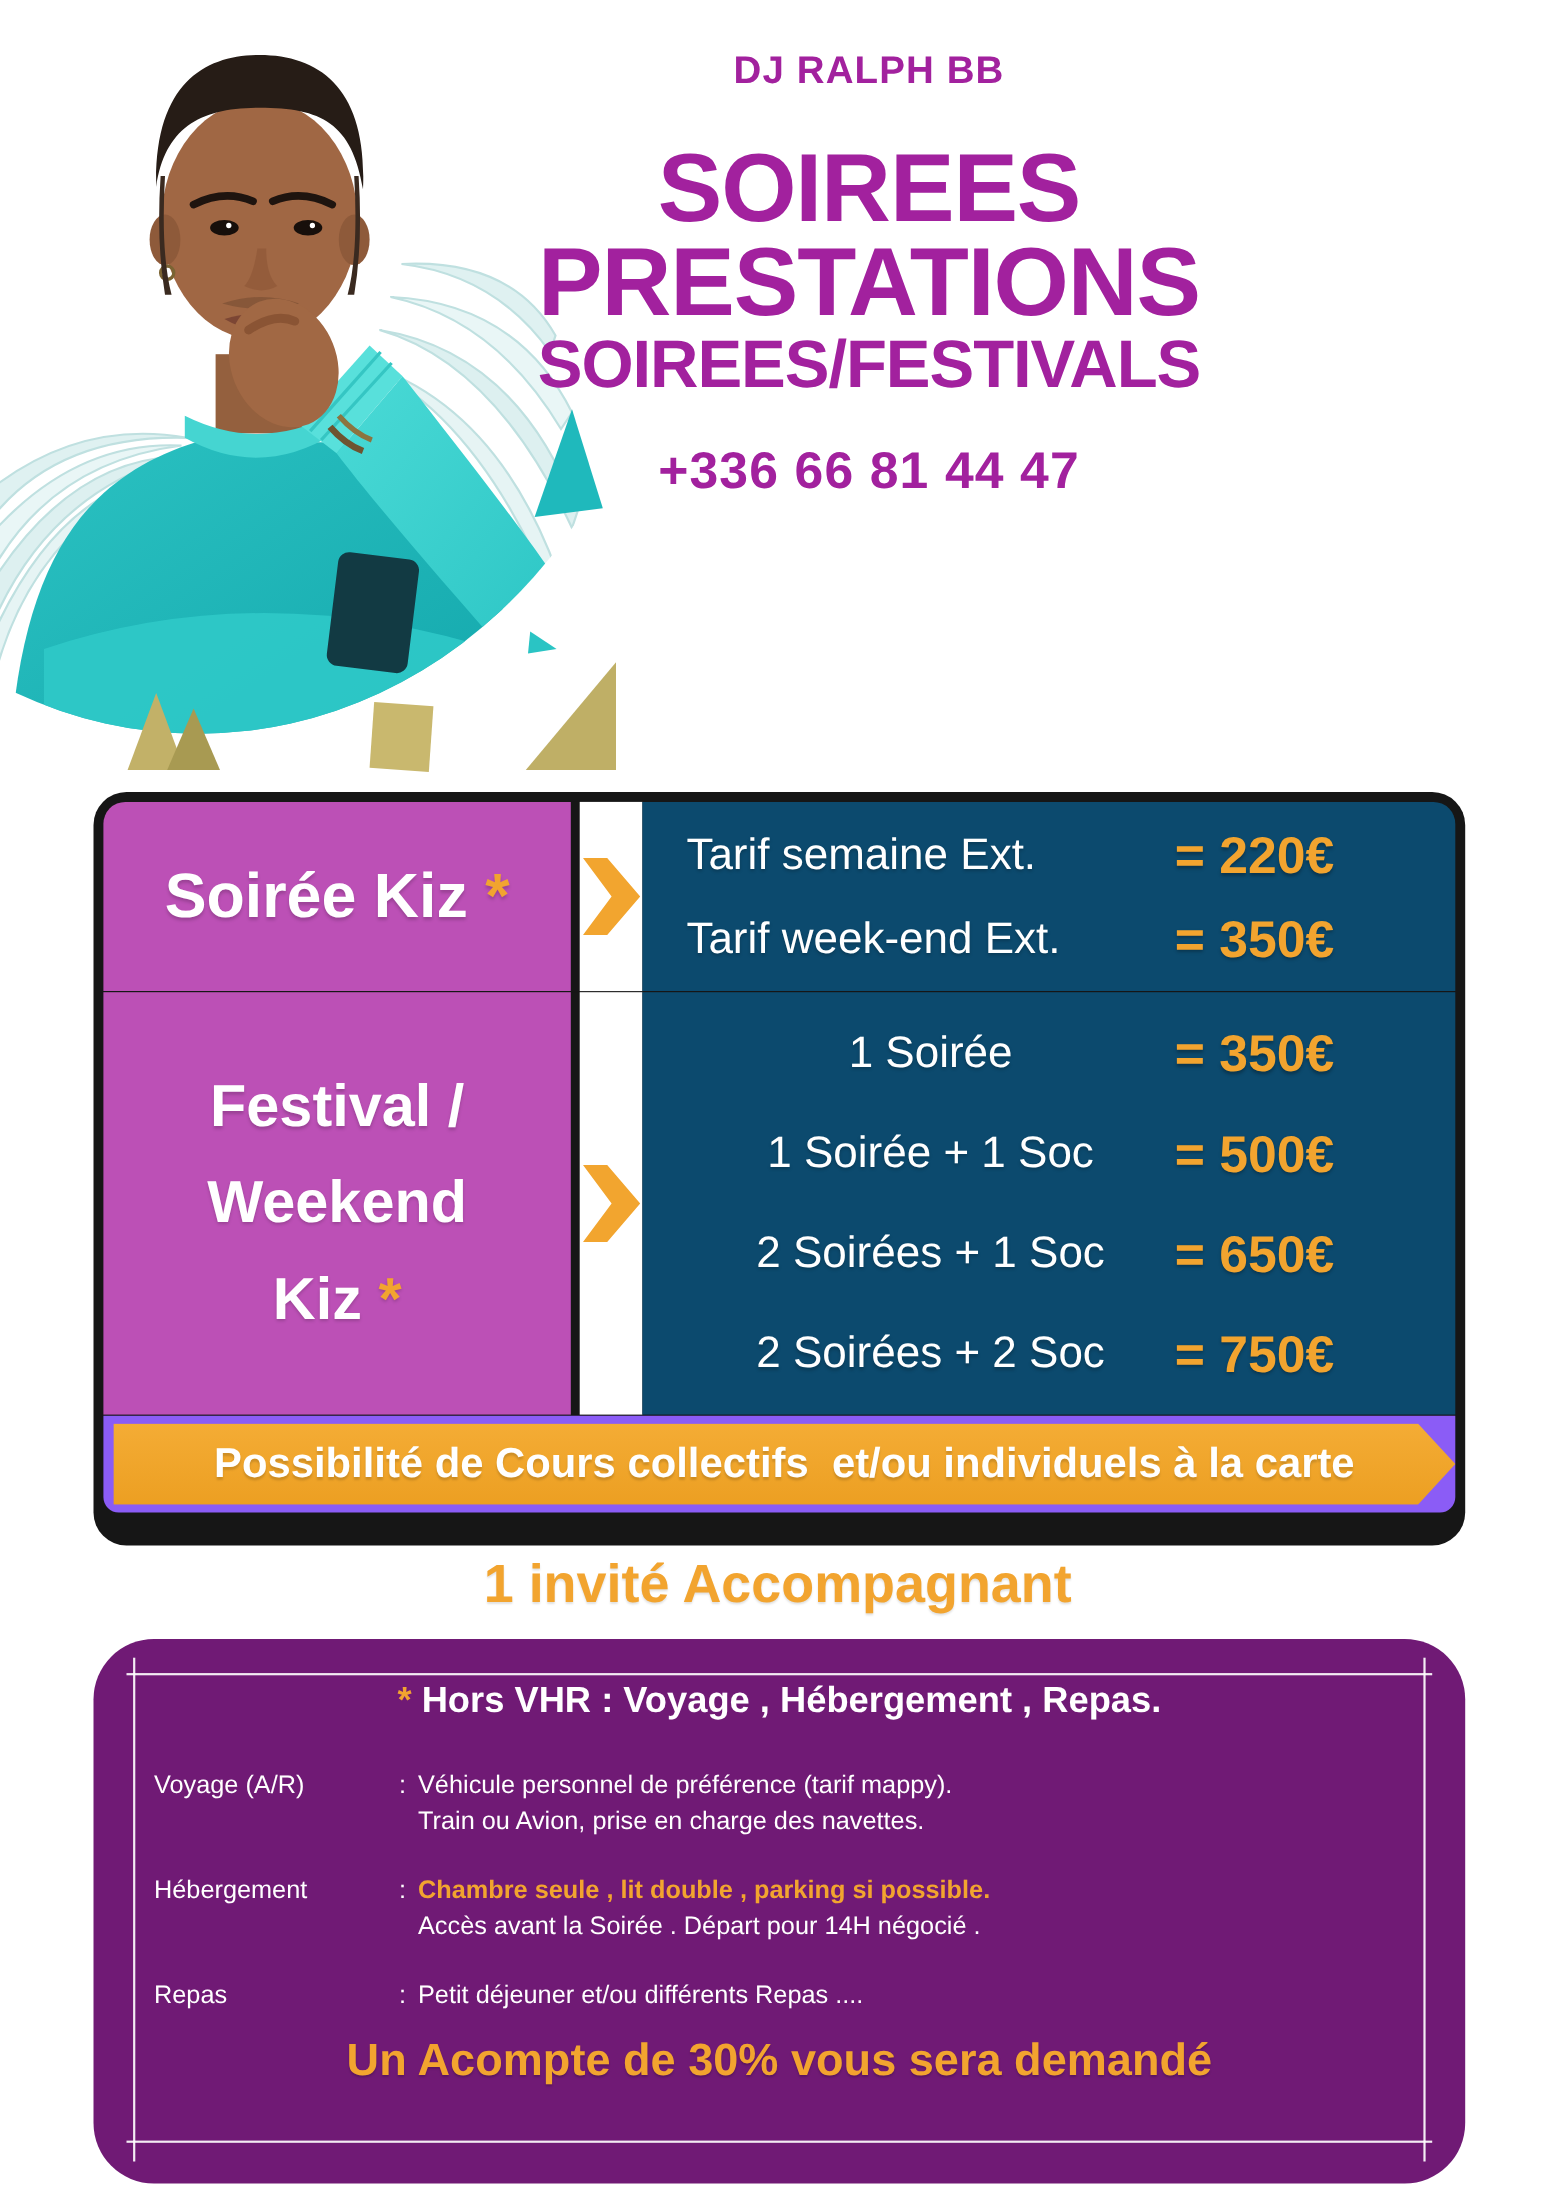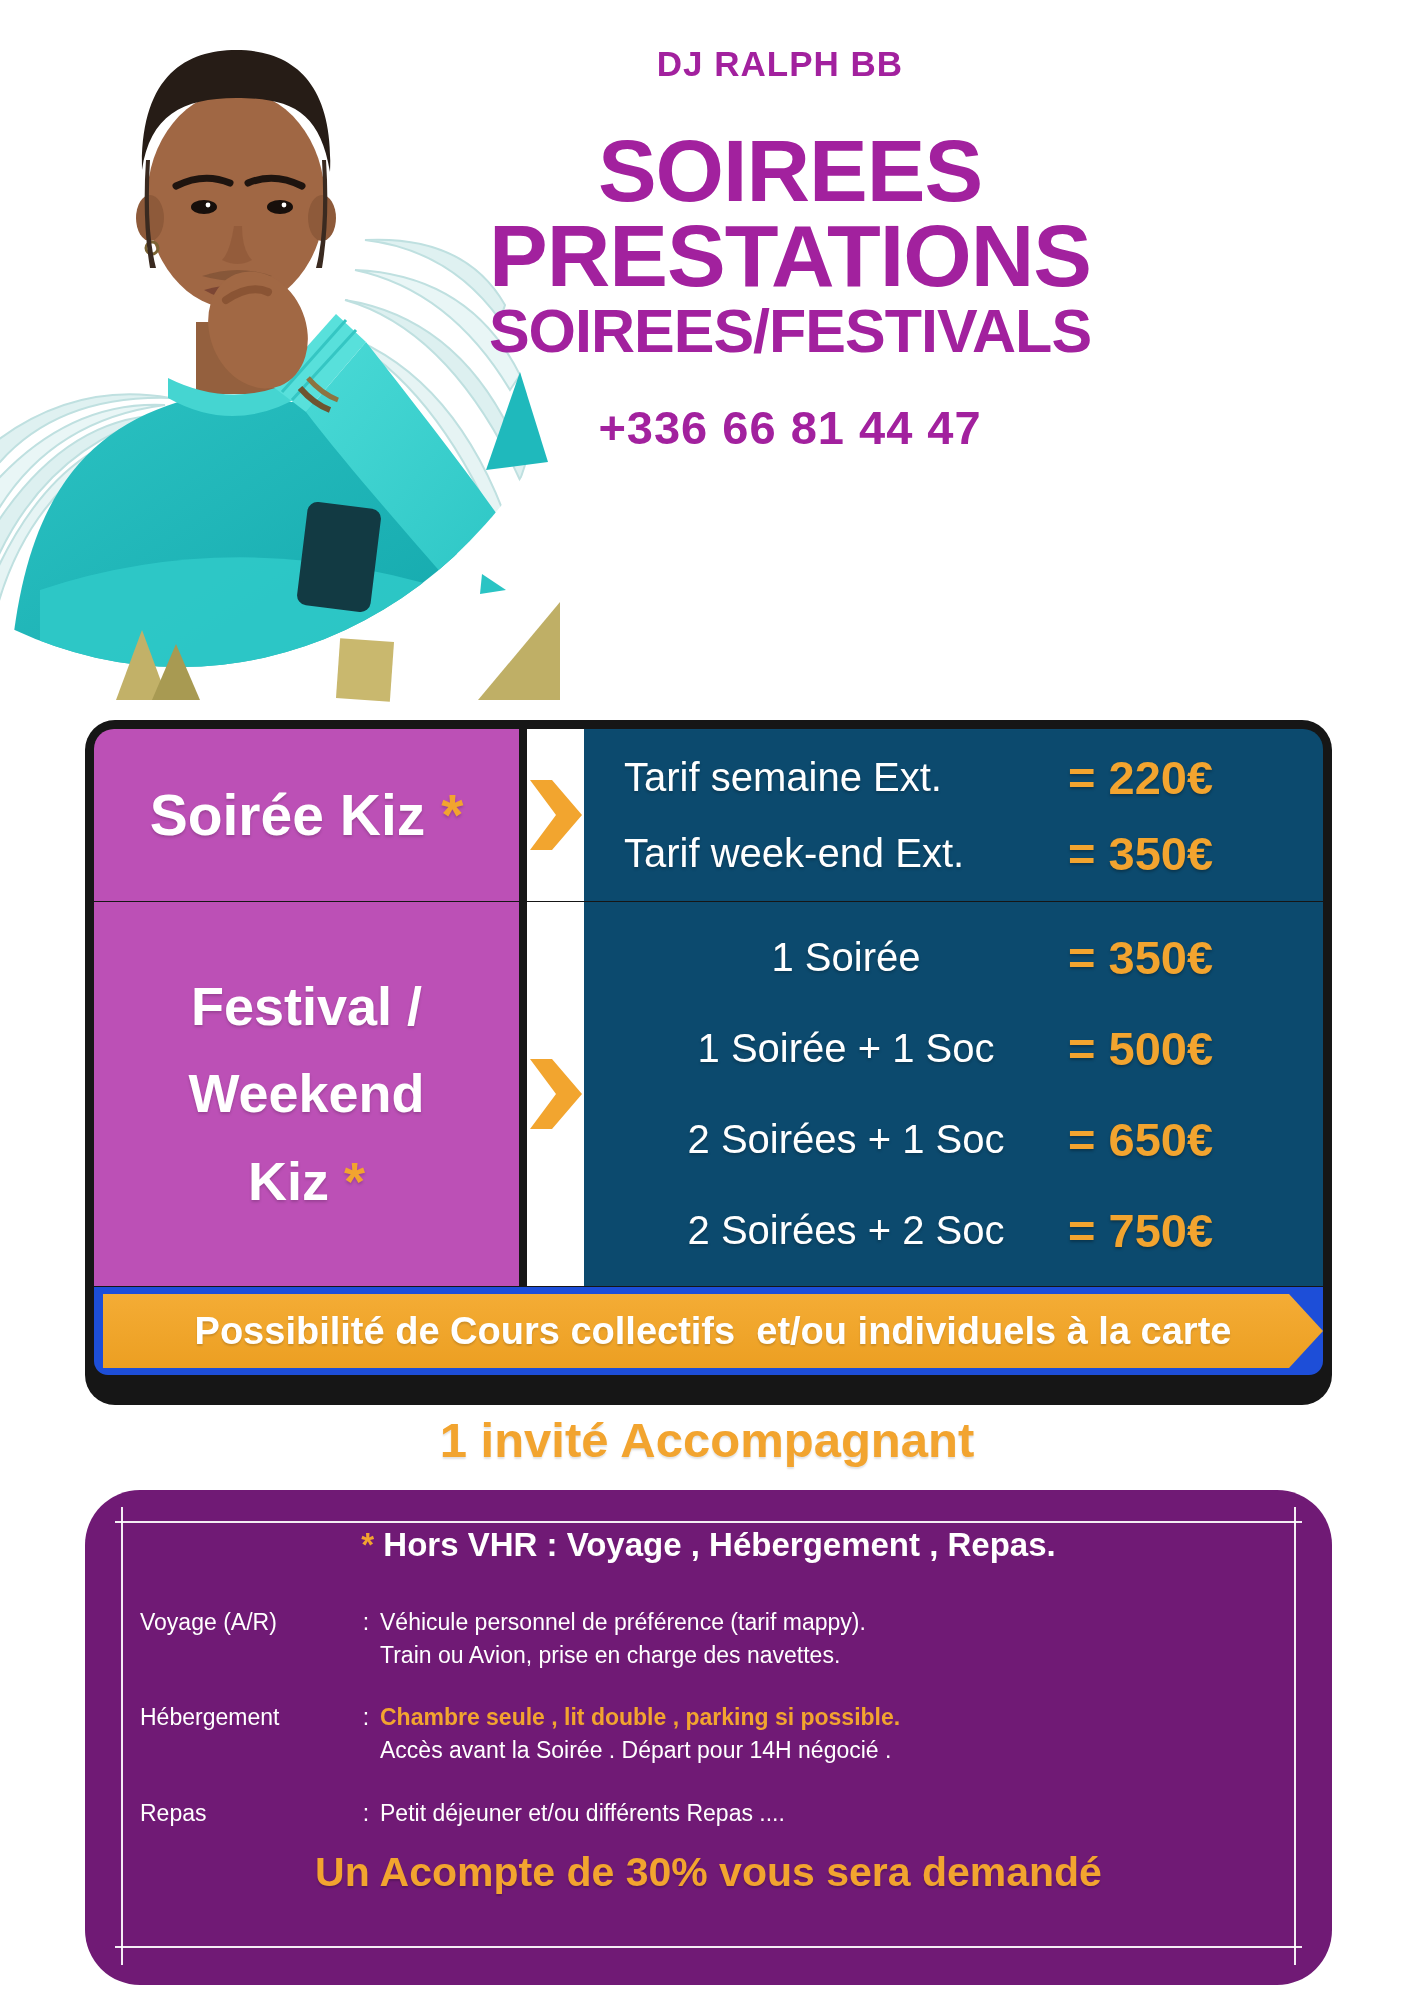--- a/index.html
+++ b/index.html
@@ -3,21 +3,21 @@
 <meta charset="utf-8">
 <style>
   html,body{margin:0;padding:0;background:#ffffff;}
   .page{
     position:relative;width:1414px;height:2000px;background:#ffffff;overflow:hidden;
     font-family:"Liberation Sans", sans-serif;
   }
   .abs{position:absolute;}
 
   
-  .dj-name{left:410px;top:44px;width:740px;text-align:center;
+  .dj-name{left:420px;top:44px;width:740px;text-align:center;
     font-size:35px;font-weight:700;letter-spacing:1px;color:#A2219E;}
   .title-block{left:420px;top:128px;width:740px;text-align:center;color:#A2219E;}
   .title-l1,.title-l2{font-size:88px;font-weight:800;line-height:0.97;letter-spacing:-1px;}
   .title-l3{font-size:61px;font-weight:800;line-height:1.05;letter-spacing:-1px;}
   .phone{left:420px;top:400px;width:740px;text-align:center;
     font-size:47px;font-weight:600;color:#A2219E;letter-spacing:1px;}
 
   
   .board{left:85px;top:720px;width:1247px;height:685px;background:#161616;
     border-radius:30px;padding:9px;box-sizing:border-box;
@@ -38,21 +38,21 @@
   .r1 .cell-right{border-radius:0 20px 0 0;}
   .price-line{display:flex;align-items:center;}
   .price-label{flex:1;font-size:40px;font-weight:500;text-shadow:0 2px 3px rgba(0,0,0,0.22);}
   .r1 .price-label{text-align:left;}
   .r2 .price-label{text-align:center;}
   .price-value{width:245px;font-size:47px;font-weight:700;color:#F2A42F;
     text-align:left;text-shadow:0 2px 3px rgba(0,0,0,0.28);}
   .asterisk{color:#F2A42F;font-weight:700;}
   .chev{display:block;}
 
-  .banner-row{height:88px;background:#1d4ed8;border-radius:0 0 14px 14px;
+  .banner-row{height:88px;background:#8b5cf6;border-radius:0 0 14px 14px;
     padding:7px 0 7px 9px;box-sizing:border-box;}
   .banner{height:100%;background:linear-gradient(180deg,#F4AC35,#EC9F22);
     clip-path:polygon(0 0, calc(100% - 34px) 0, 100% 50%, calc(100% - 34px) 100%, 0 100%);
     display:flex;align-items:center;justify-content:center;
     color:#ffffff;font-size:38px;font-weight:700;white-space:pre-wrap;
     text-shadow:0 2px 2px rgba(0,0,0,0.15);}
 
   .guest-note{left:0;top:1412px;width:1414px;text-align:center;
     font-size:49px;font-weight:700;color:#F2A42F;text-shadow:0 2px 2px rgba(0,0,0,0.12);}
 

